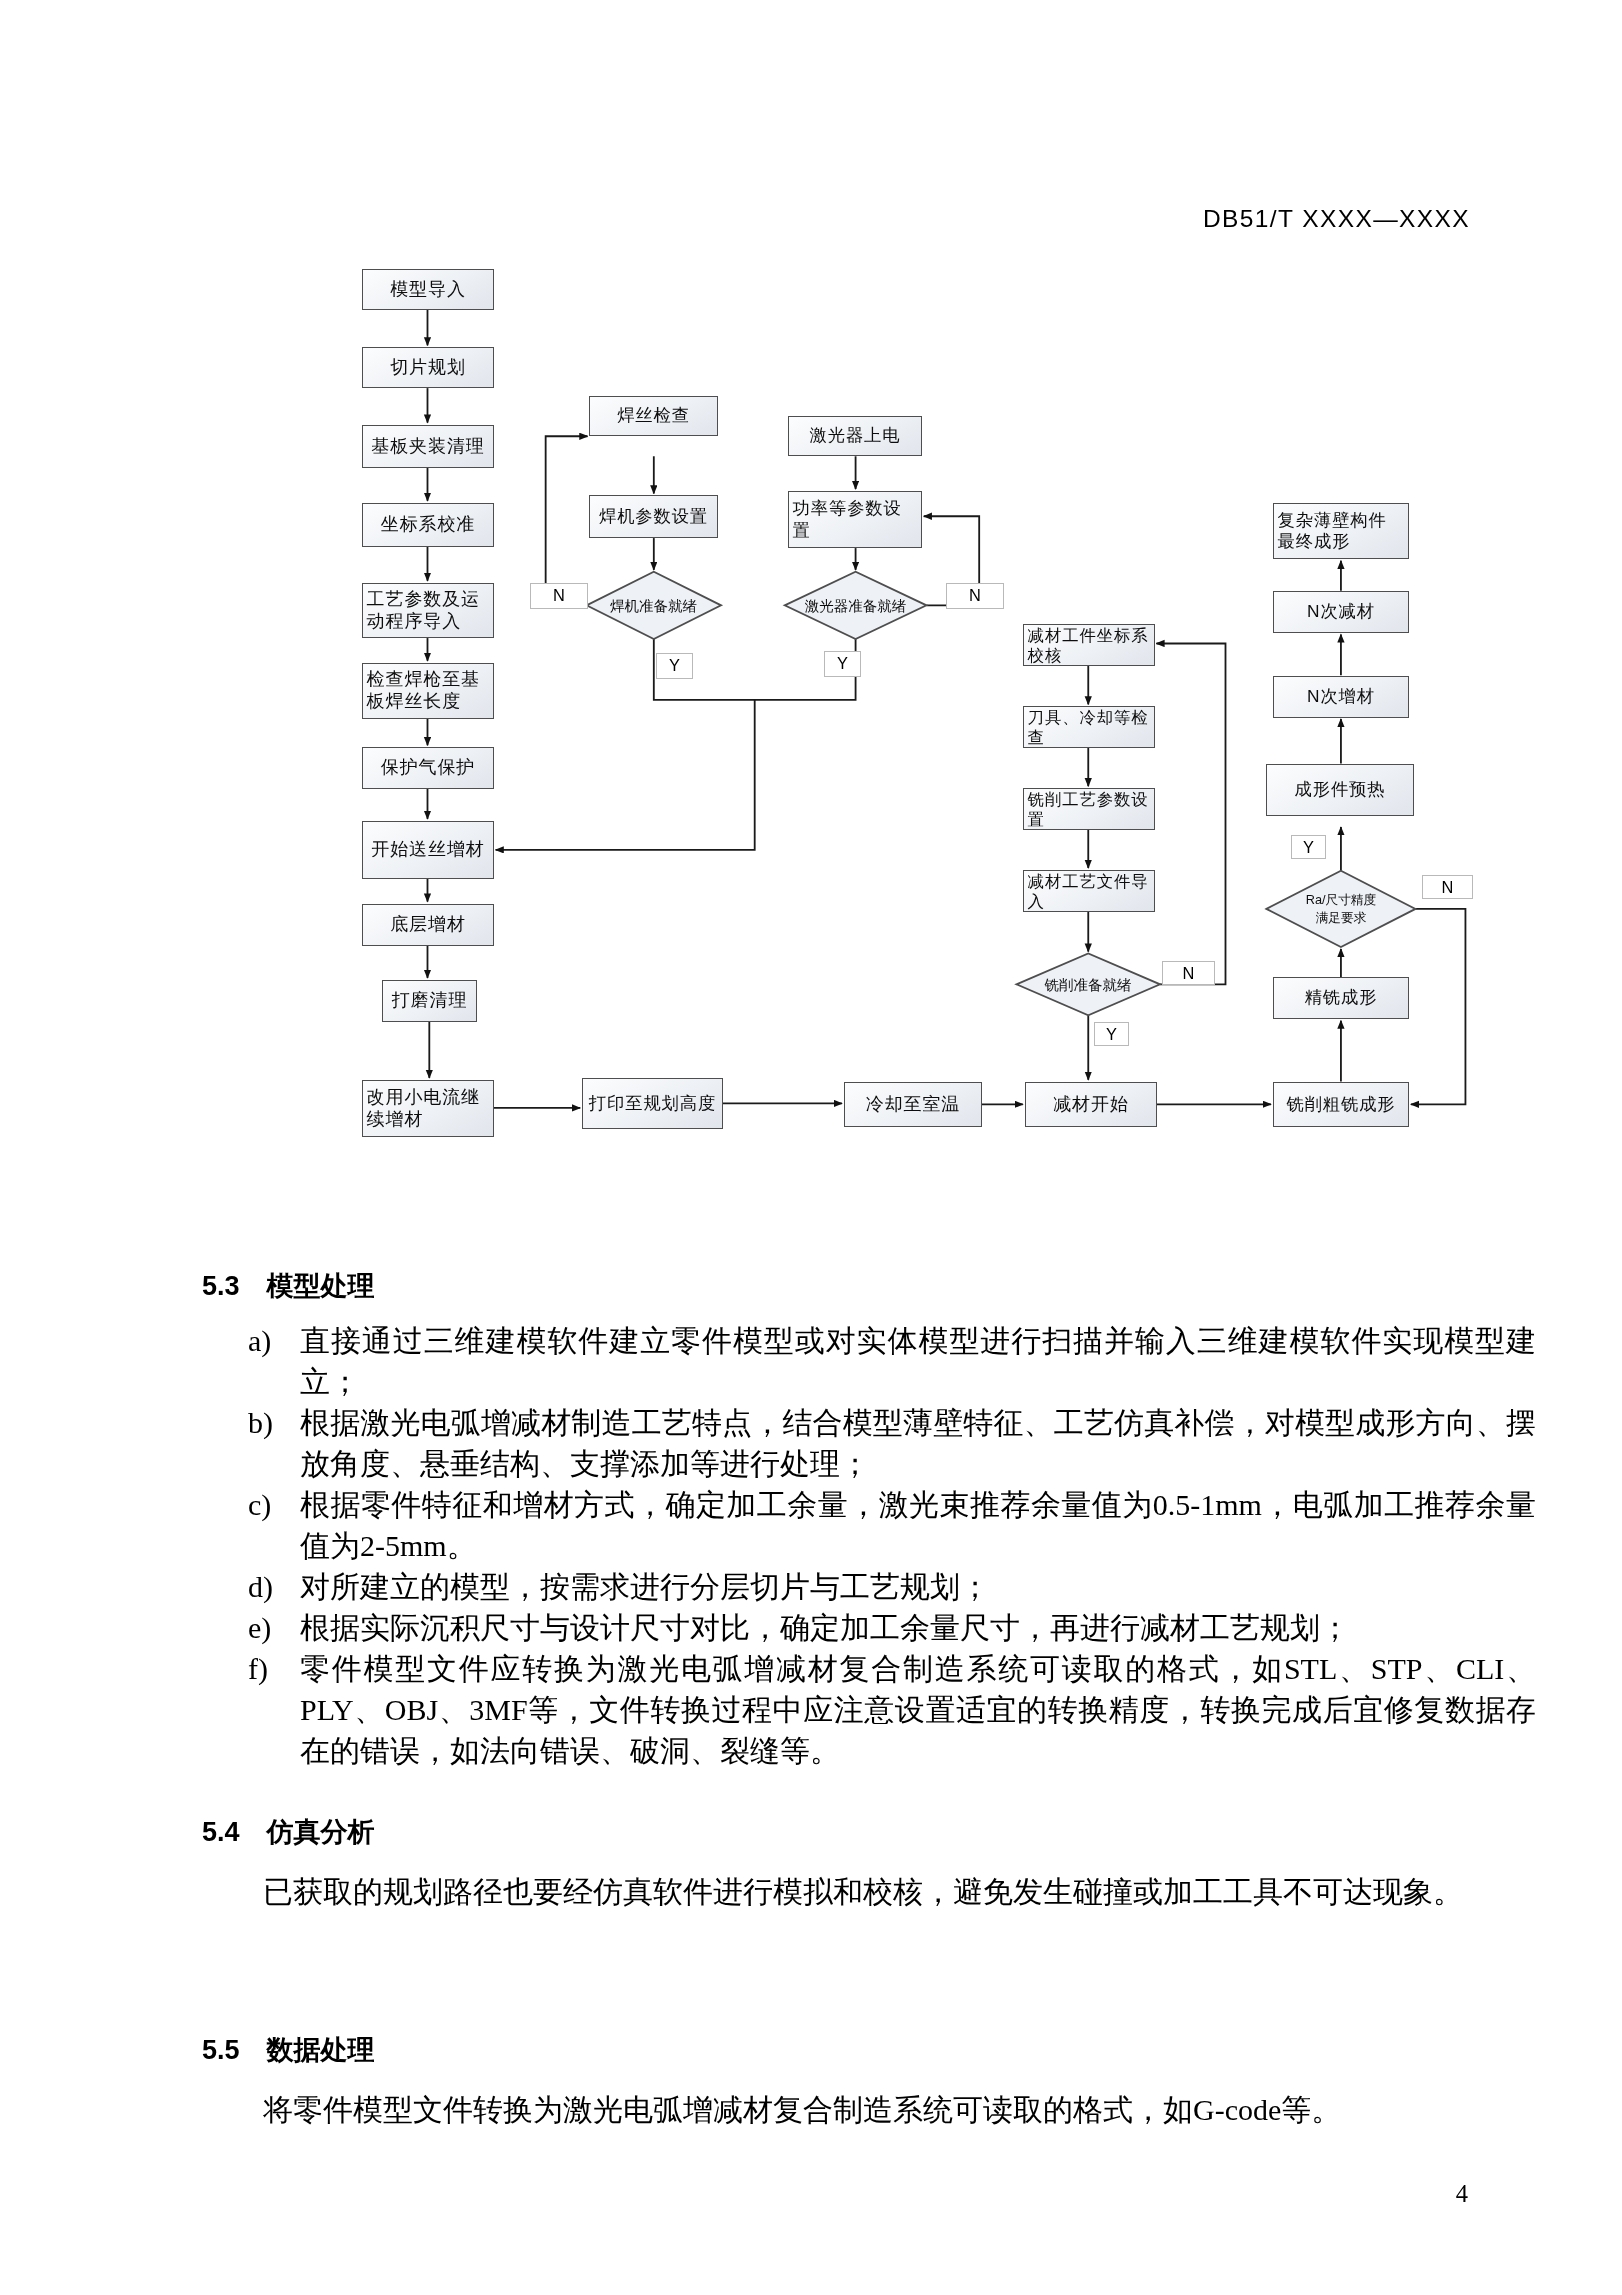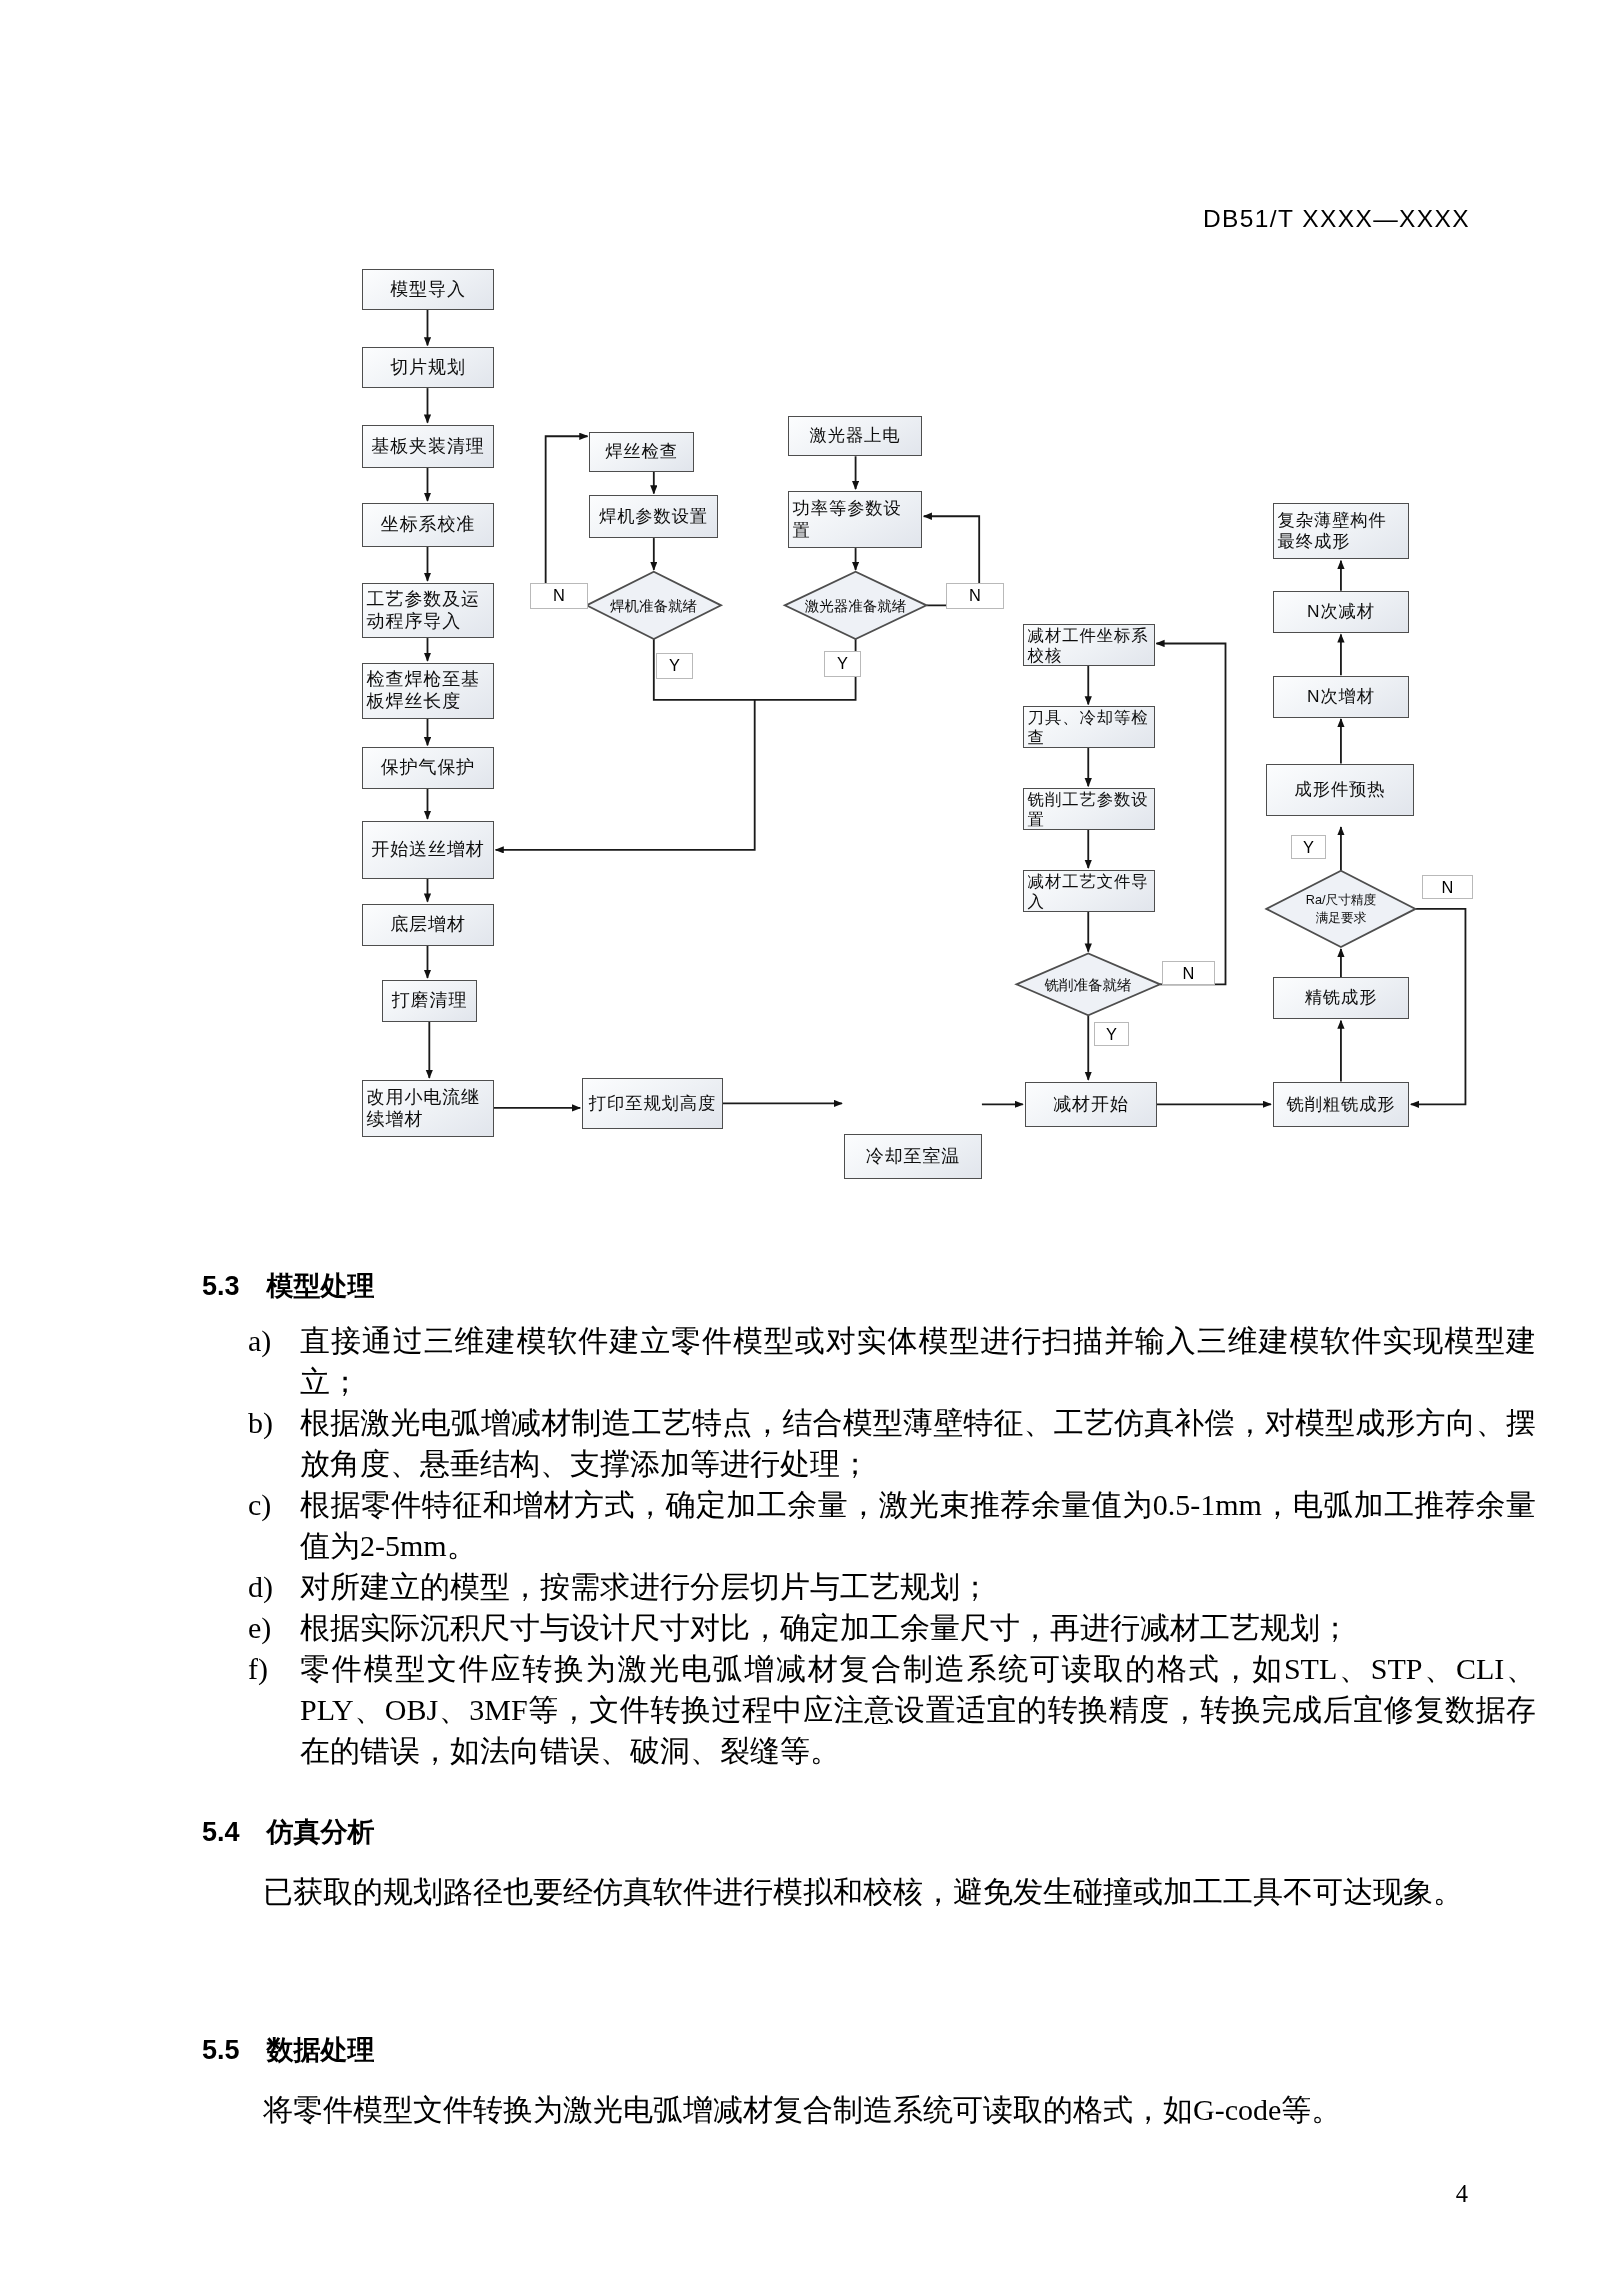--- a/index.html
+++ b/index.html
@@ -104,33 +104,33 @@
     <div class="node fs20" style="left:362px;top:425px;width:132px;height:43px">基板夹装清理</div>
     <div class="node fs20" style="left:362px;top:503px;width:132px;height:44px">坐标系校准</div>
     <div class="node fs20" style="left:362px;top:583px;width:132px;height:55px">工艺参数及运动程序导入</div>
     <div class="node fs20" style="left:362px;top:663px;width:132px;height:56px">检查焊枪至基板焊丝长度</div>
     <div class="node fs20" style="left:362px;top:747px;width:132px;height:42px">保护气保护</div>
     <div class="node fs20" style="left:362px;top:821px;width:132px;height:58px">开始送丝增材</div>
     <div class="node fs20" style="left:362px;top:904px;width:132px;height:42px">底层增材</div>
     <div class="node fs20" style="left:382px;top:980px;width:95px;height:42px">打磨清理</div>
     <div class="node fs20" style="left:362px;top:1080px;width:132px;height:57px">改用小电流继续增材</div>
 
-    <div class="node fs19" style="left:589px;top:432px;width:105px;height:40px">焊丝检查</div>
+    <div class="node fs19" style="left:589px;top:396px;width:129px;height:40px">焊丝检查</div>
     <div class="node fs19" style="left:589px;top:495px;width:129px;height:43px">焊机参数设置</div>
 
     <div class="node fs19" style="left:788px;top:416px;width:134px;height:40px">激光器上电</div>
     <div class="node fs19" style="left:788px;top:491px;width:134px;height:57px">功率等参数设置</div>
 
     <div class="node fs18" style="left:1023px;top:624px;width:132px;height:42px">减材工件坐标系校核</div>
     <div class="node fs18" style="left:1023px;top:706px;width:132px;height:42px">刀具、冷却等检查</div>
     <div class="node fs18" style="left:1023px;top:788px;width:132px;height:42px">铣削工艺参数设置</div>
     <div class="node fs18" style="left:1023px;top:870px;width:132px;height:42px">减材工艺文件导入</div>
 
     <div class="node fs19" style="left:582px;top:1078px;width:141px;height:51px">打印至规划高度</div>
-    <div class="node fs20" style="left:844px;top:1134px;width:138px;height:45px">冷却至室温</div>
+    <div class="node fs20" style="left:844px;top:1082px;width:138px;height:45px">冷却至室温</div>
     <div class="node fs20" style="left:1025px;top:1082px;width:132px;height:45px">减材开始</div>
 
     <div class="node fs19" style="left:1273px;top:1082px;width:136px;height:45px">铣削粗铣成形</div>
     <div class="node fs19" style="left:1273px;top:977px;width:136px;height:42px">精铣成形</div>
     <div class="node fs19" style="left:1266px;top:764px;width:148px;height:52px">成形件预热</div>
     <div class="node fs19" style="left:1273px;top:676px;width:136px;height:42px">N次增材</div>
     <div class="node fs19" style="left:1273px;top:591px;width:136px;height:42px">N次减材</div>
     <div class="node fs19" style="left:1273px;top:503px;width:136px;height:56px">复杂薄壁构件最终成形</div>
 
     <div class="dtext" style="left:590px;top:593px;width:127px;height:25.5px;font-size:14.5px">焊机准备就绪</div>

